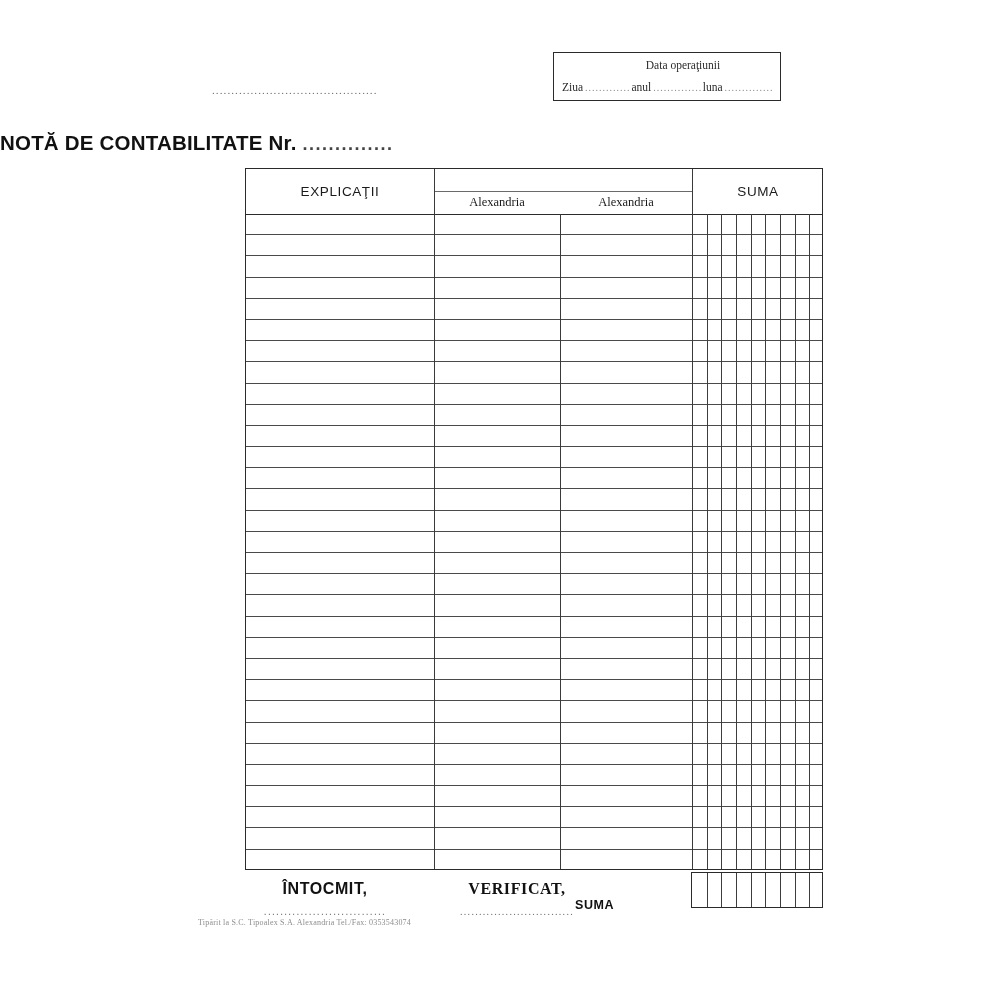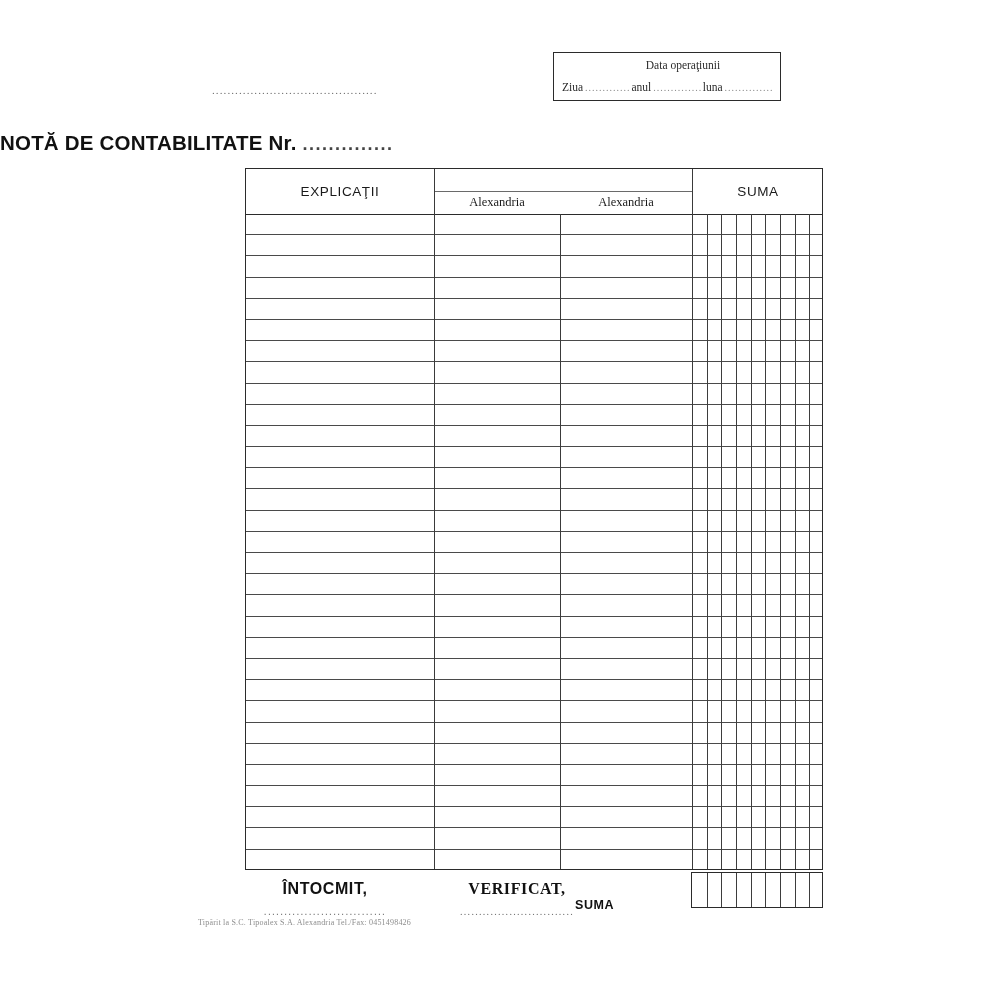--- a/index.html
+++ b/index.html
@@ -406,15 +406,15 @@
         <div class="tcol" style="left: 44px;"></div>
         <div class="tcol" style="left: 58.6667px;"></div>
         <div class="tcol" style="left: 73.3333px;"></div>
         <div class="tcol" style="left: 88px;"></div>
         <div class="tcol" style="left: 102.667px;"></div>
         <div class="tcol" style="left: 117.333px;"></div>
       </div>
 
   </div>
 
-  <div class="imprint">Tipărit la S.C. Tipoalex S.A. Alexandria  Tel./Fax: 0451498426</div>
+  <div class="imprint">Tipărit la S.C. Tipoalex S.A. Alexandria  Tel./Fax: 0353543074</div>
 
 </div>
 
 </body></html>

